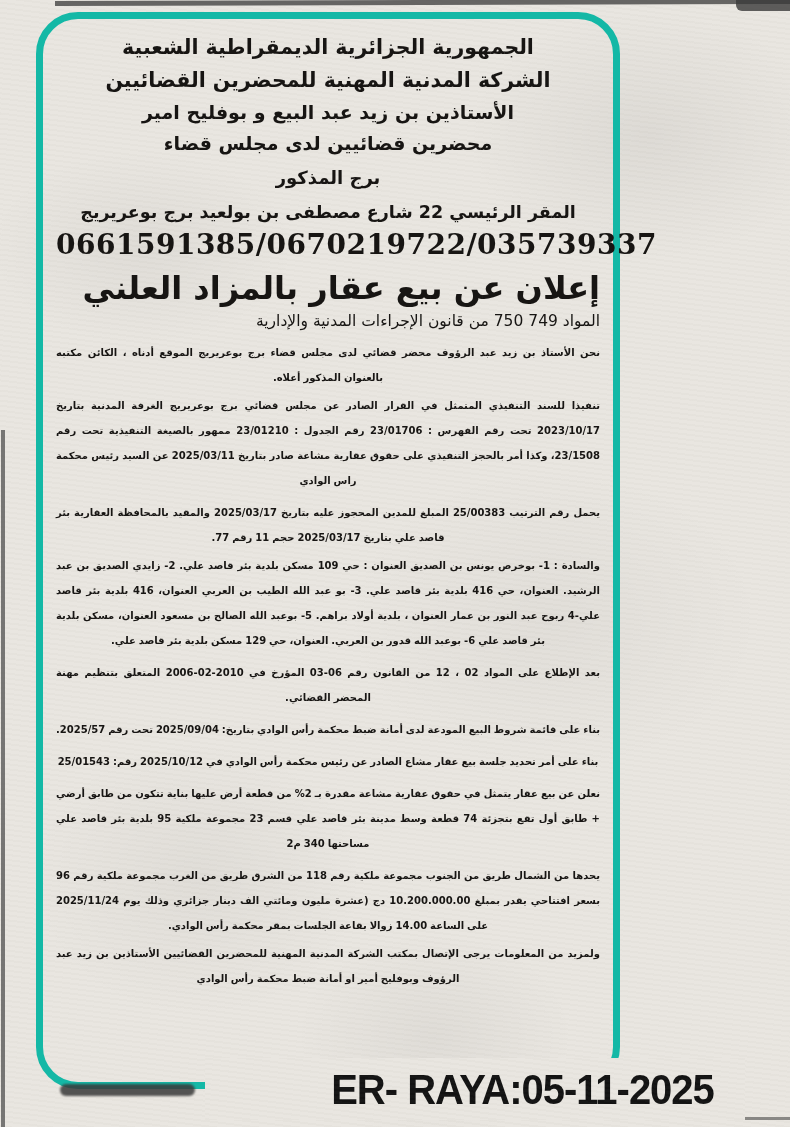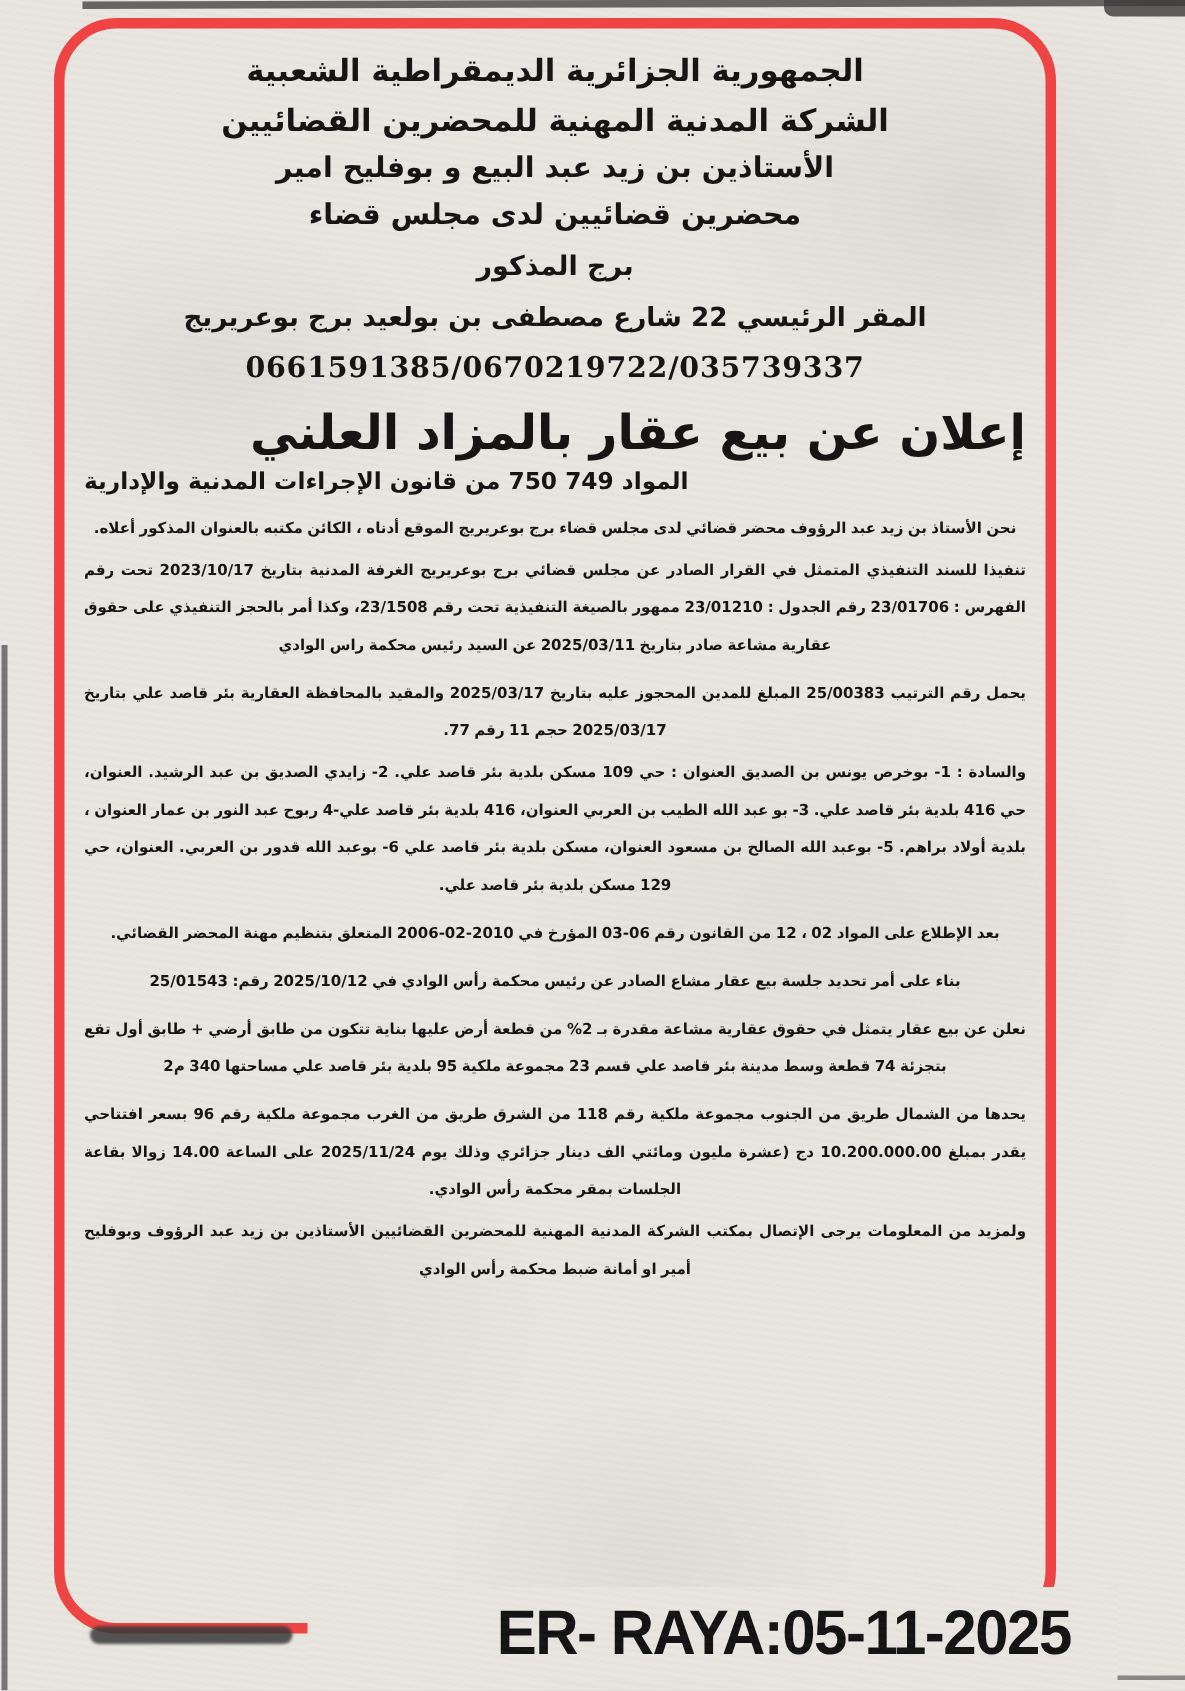--- a/index.html
+++ b/index.html
@@ -24,42 +24,42 @@
   }
   
   .art{position:absolute;background:#3a3a3a;z-index:1;}
   .art-top{left:55px;top:0;width:735px;height:5px;opacity:.75;transform:skewY(-.15deg);}
   .art-top-right{left:736px;top:0;width:54px;height:11px;opacity:.8;border-radius:0 0 0 6px;}
   .art-left{left:1px;top:430px;width:4px;height:697px;opacity:.65;}
   .art-bottom-right{left:420px;top:1117px;width:370px;height:3px;opacity:.55;}
   .art-smudge{left:60px;top:1084px;width:135px;height:12px;opacity:.85;border-radius:6px;filter:blur(1px);z-index:4;}
 
   .ad-box{
-    position:absolute;left:36px;top:12px;width:668px;height:1077px;
+    position:absolute;left:36px;top:12px;width:584px;height:1077px;
     box-sizing:border-box;
-    border:7px solid #ef4444;
+    border:7px solid #14b8a6;
     border-radius:42px;
     padding:12px 13px 0 13px;
     z-index:2;
     direction:rtl;
   }
   .c{text-align:center;}
   .hl{font-weight:bold;}
   .h12{font-size:20.5px;line-height:33px;}
   .h34{font-size:19px;line-height:31px;}
   .h5x{font-size:18px;line-height:30px;margin-top:4px;}
   .addr{font-size:17.5px;line-height:29px;margin-top:5px;font-weight:bold;}
   .phones{
-    font-size:19px;line-height:32px;margin-top:2px;text-align:center;
+    font-size:28px;line-height:32px;margin-top:2px;text-align:center;
     font-family:"DejaVu Serif",serif;font-weight:600;letter-spacing:.5px;direction:ltr;
   }
   .title{
     font-size:32px;line-height:42px;margin-top:6px;text-align:right;font-weight:bold;
   }
-  .subtitle{font-size:15.5px;line-height:24px;text-align:left;font-weight:bold;}
+  .subtitle{font-size:15.5px;line-height:24px;text-align:right;font-weight:normal;}
   .para{
     font-size:10px;line-height:25px;font-weight:bold;
     text-align:justify;text-align-last:center;
     margin:3px 0 0 0;
     word-spacing:-0.5px;
   }
   .para.gap{margin-top:7px;}
   .para.full-last{text-align-last:justify;}
   .footer-strip{
     position:absolute;left:205px;top:1058px;width:540px;height:62px;
@@ -99,20 +99,21 @@
     <div class="phones">0661591385/0670219722/035739337</div>
 
     <div class="title">إعلان عن بيع عقار بالمزاد العلني</div>
     <div class="subtitle">المواد 749 750 من قانون الإجراءات المدنية والإدارية</div>
 
     <p class="para gap">نحن الأستاذ بن زيد عبد الرؤوف محضر قضائي لدى مجلس قضاء برج بوعريريج الموقع أدناه ، الكائن مكتبه بالعنوان المذكور أعلاه.</p>
     <p class="para">تنفيذا للسند التنفيذي المتمثل في القرار الصادر عن مجلس قضائي برج بوعريريج الغرفة المدنية بتاريخ 2023/10/17 تحت رقم الفهرس : 23/01706 رقم الجدول : 23/01210 ممهور بالصيغة التنفيذية تحت رقم 23/1508، وكذا أمر بالحجز التنفيذي على حقوق عقارية مشاعة صادر بتاريخ 2025/03/11 عن السيد رئيس محكمة راس الوادي</p>
     <p class="para gap">يحمل رقم الترتيب 25/00383 المبلغ للمدين المحجوز عليه بتاريخ 2025/03/17 والمقيد بالمحافظة العقارية بئر قاصد علي بتاريخ 2025/03/17 حجم 11 رقم 77.</p>
     <p class="para">والسادة : 1- بوخرص يونس بن الصديق العنوان : حي 109 مسكن بلدية بئر قاصد علي. 2- زايدي الصديق بن عبد الرشيد. العنوان، حي 416 بلدية بئر قاصد علي. 3- بو عبد الله الطيب بن العربي العنوان، 416 بلدية بئر قاصد علي-4 ربوح عبد النور بن عمار العنوان ، بلدية أولاد براهم. 5- بوعبد الله الصالح بن مسعود العنوان، مسكن بلدية بئر قاصد علي 6- بوعبد الله قدور بن العربي. العنوان، حي 129 مسكن بلدية بئر قاصد علي.</p>
     <p class="para gap">بعد الإطلاع على المواد 02 ، 12 من القانون رقم 06-03 المؤرخ في 2010-02-2006 المتعلق بتنظيم مهنة المحضر القضائي.</p>
+    <p class="para gap">بناء على قائمة شروط البيع المودعة لدى أمانة ضبط محكمة رأس الوادي بتاريخ: 2025/09/04 تحت رقم 2025/57.</p>
     <p class="para gap">بناء على أمر تحديد جلسة بيع عقار مشاع الصادر عن رئيس محكمة رأس الوادي في 2025/10/12 رقم: 25/01543</p>
     <p class="para gap">نعلن عن بيع عقار يتمثل في حقوق عقارية مشاعة مقدرة بـ 2% من قطعة أرض عليها بناية تتكون من طابق أرضي + طابق أول تقع بتجزئة 74 قطعة وسط مدينة بئر قاصد علي قسم 23 مجموعة ملكية 95 بلدية بئر قاصد علي مساحتها 340 م2</p>
     <p class="para gap">يحدها من الشمال طريق من الجنوب مجموعة ملكية رقم 118 من الشرق طريق من الغرب مجموعة ملكية رقم 96 بسعر افتتاحي يقدر بمبلغ 10.200.000.00 دج (عشرة مليون ومائتي الف دينار جزائري وذلك يوم 2025/11/24 على الساعة 14.00 زوالا بقاعة الجلسات بمقر محكمة رأس الوادي.</p>
     <p class="para">ولمزيد من المعلومات يرجى الإتصال بمكتب الشركة المدنية المهنية للمحضرين القضائيين الأستاذين بن زيد عبد الرؤوف وبوفليح أمير او أمانة ضبط محكمة رأس الوادي</p>
 
   </div>
 
   <div class="footer-strip">
     <span class="pub">ER- RAYA:05-11-2025</span>
   </div>

